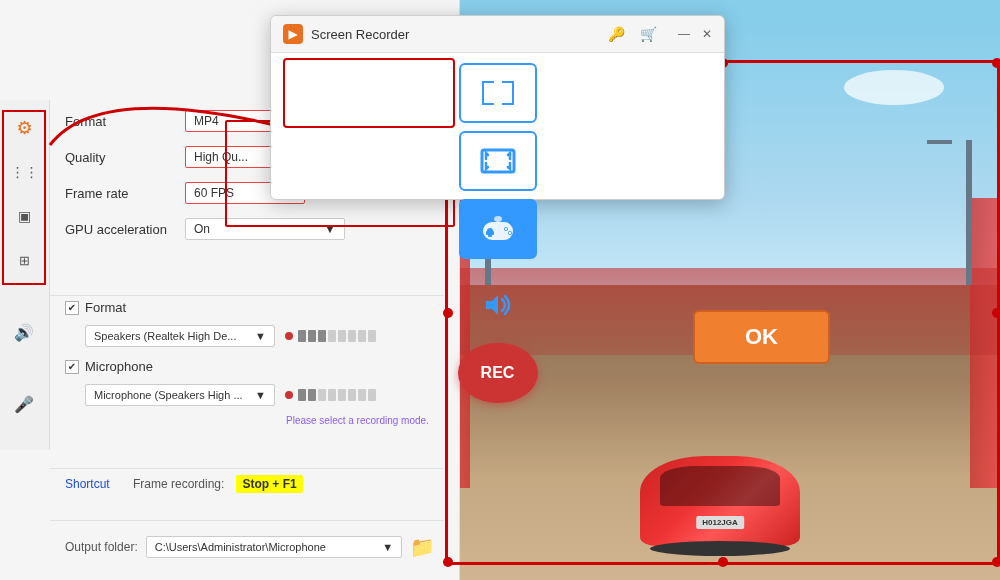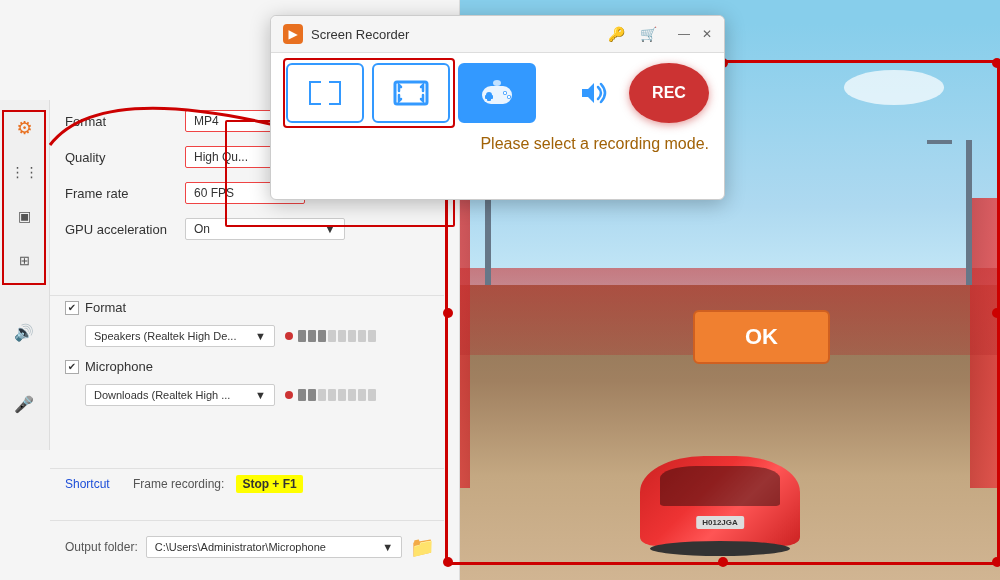--- a/index.html
+++ b/index.html
@@ -443,20 +443,21 @@
       color: #666;
       font-size: 12px;
       cursor: pointer;
     }
 
     .popup-toolbar {
       display: flex;
       align-items: center;
       padding: 10px 15px;
       gap: 8px;
+      flex-direction: column;
     }
 
     .mode-btn {
       width: 78px;
       height: 60px;
       border: 2px solid #3399ff;
       border-radius: 6px;
       background: white;
       display: flex;
       align-items: center;
@@ -494,23 +495,22 @@
       cursor: pointer;
       color: white;
       font-size: 16px;
       font-weight: bold;
       border: none;
       box-shadow: 0 2px 8px rgba(200,50,50,0.5);
     }
 
     .popup-hint {
       padding: 2px 15px 10px;
-      font-size: 16px;
-      color: #a16207;
-      text-align: right;
+      font-size: 10px;
+      color: #8b5cf6;
     }
 
     
     .mode-highlight {
       position: absolute;
       left: 12px;
       top: 42px;
       width: 172px;
       height: 70px;
       border: 2px solid #cc0000;
@@ -706,21 +706,21 @@
         </div>
       </div>
     </div>
 
     <div class="audio-row">
       <div class="checkbox">✔</div>
       <div class="audio-label">Microphone</div>
     </div>
     <div class="audio-device-row">
       <div class="audio-dropdown">
-        <span>Downloads (Realtek High ...</span>
+        <span>Microphone (Speakers High ...</span>
         <span>▼</span>
       </div>
       <div class="volume-slider">
         <div class="vol-dot"></div>
         <div class="vol-bar">
           <div class="vol-seg active"></div>
           <div class="vol-seg active"></div>
           <div class="vol-seg"></div>
           <div class="vol-seg"></div>
           <div class="vol-seg"></div>

